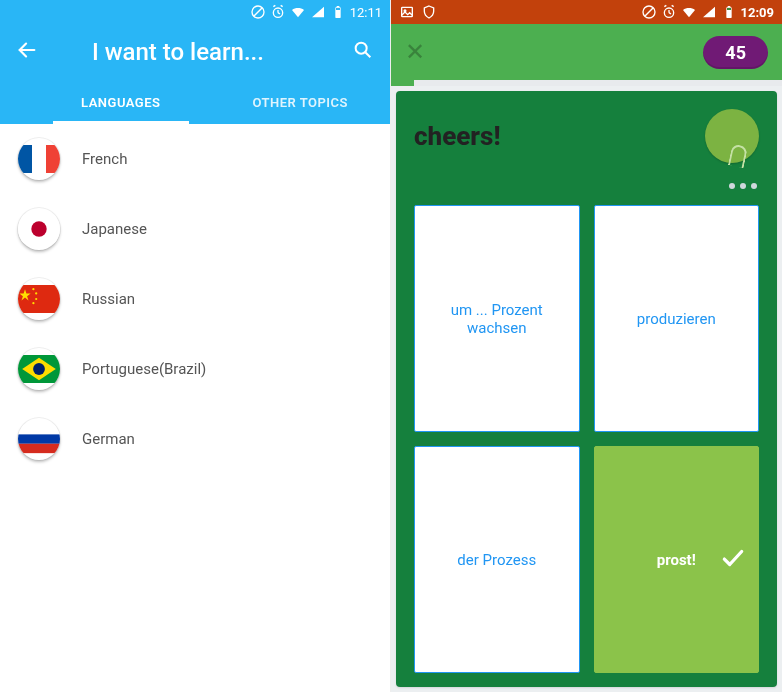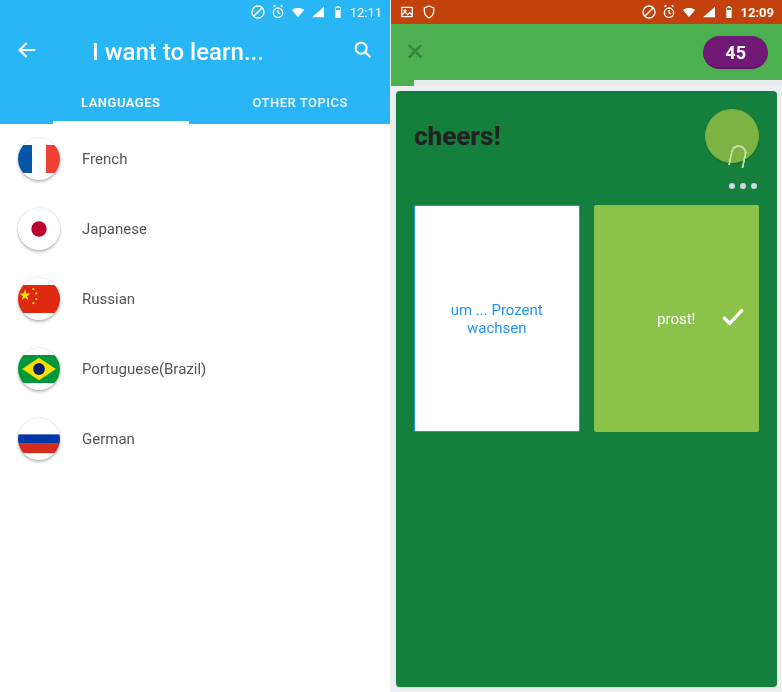--- a/index.html
+++ b/index.html
@@ -91,21 +91,21 @@
     flex:1; display:grid; grid-template-columns:1fr 1fr; grid-template-rows:1fr 1fr;
     gap: 14px;
   }
   .answer {
     border: 1.5px solid #2196f3; border-radius:2px;
     display:flex; align-items:center; justify-content:center;
     text-align:center; color:#2196f3; font-size:15px; padding:8px;
     background:#fff;
   }
   .answer.correct {
-    background:#8bc34a; border-color:#8bc34a; color:#fff; font-weight:400;
+    background:#8bc34a; border-color:#8bc34a; color:#fff; font-weight:700;
     position:relative;
   }
   .check { position:absolute; right:12px; top:50%; transform:translateY(-50%);}
 </style>
 </head>
 <body>
 
 <div class="phone phone-left">
 
   <div class="status-bar status-bar-left">
@@ -298,20 +298,22 @@
         <div class="sprout-circle"></div>
       </div>
       <div class="dots">
           <span></span>
           <span></span>
           <span></span>
         </div>
 
       <div class="grid">
         <div class="answer">um ... Prozent wachsen</div>
+        <div class="answer">produzieren</div>
+        <div class="answer">der Prozess</div>
         <div class="answer correct">
           <span>prost!</span>
           <span class="check">
             <svg width="26" height="26" viewBox="0 0 24 24" fill="none" stroke="#fff" stroke-width="3" stroke-linecap="round" stroke-linejoin="round">
                 <polyline points="4 13 9 18 20 6"></polyline>
               </svg>
           </span>
         </div>
       </div>
     </div>

